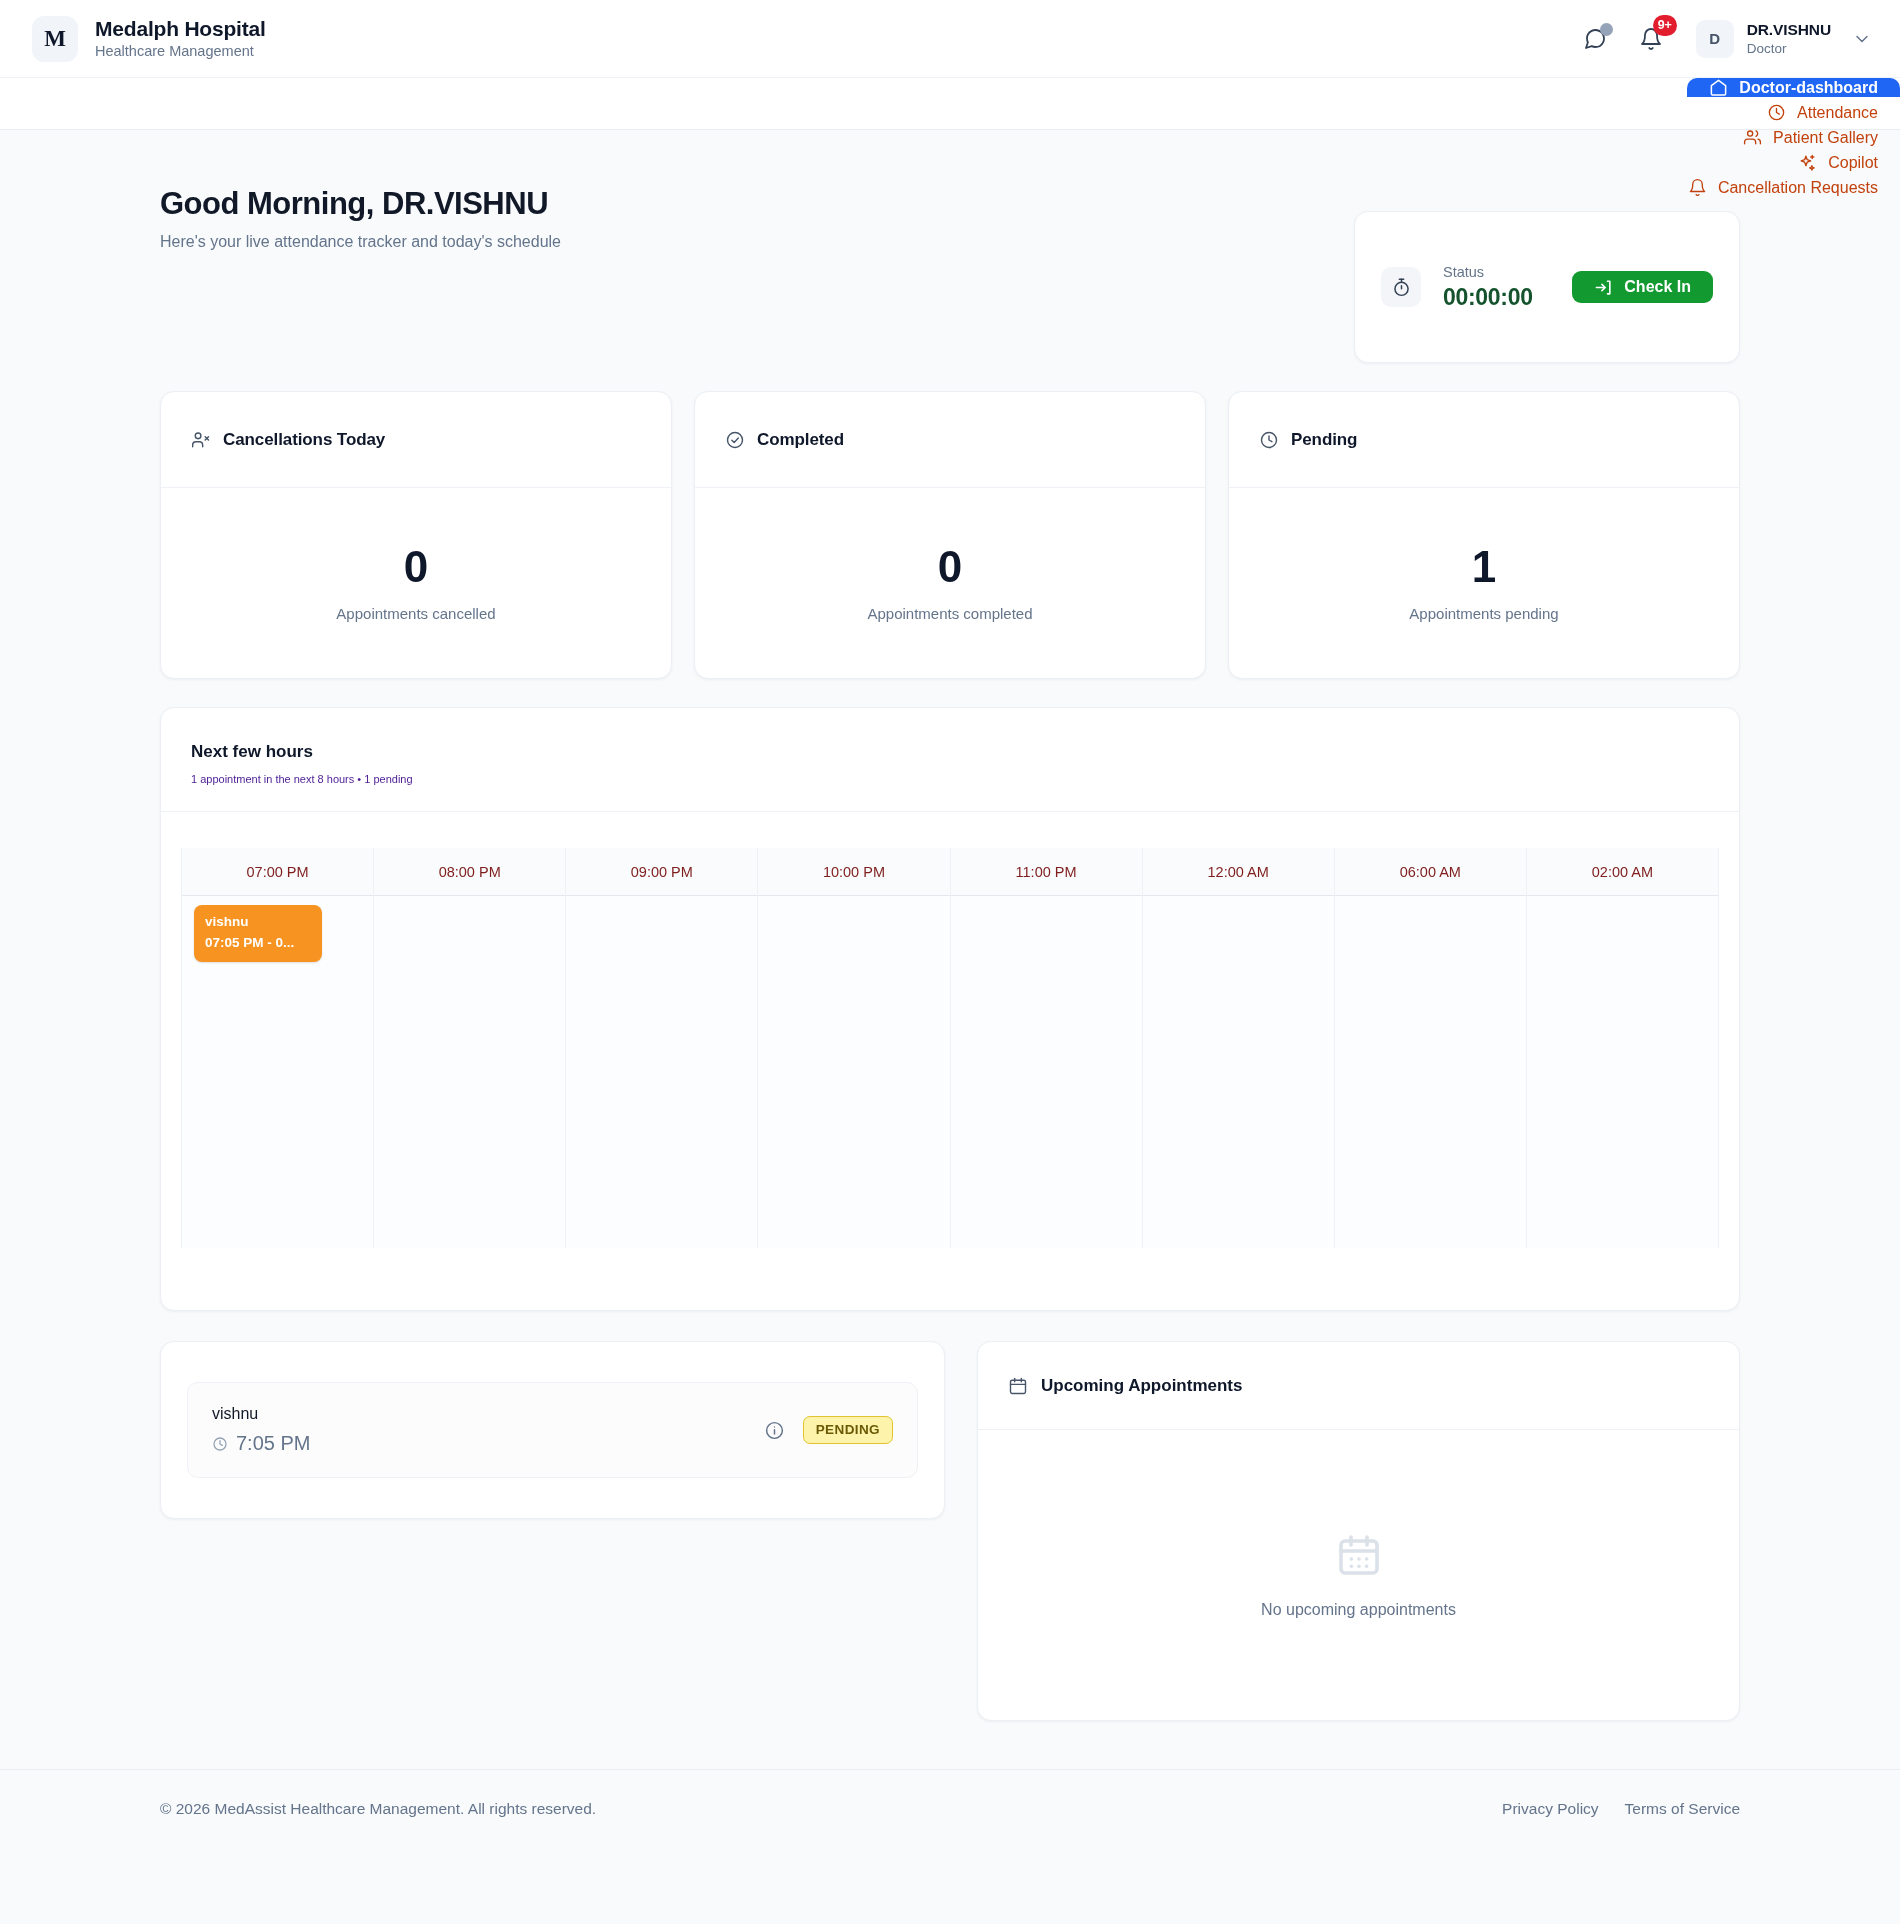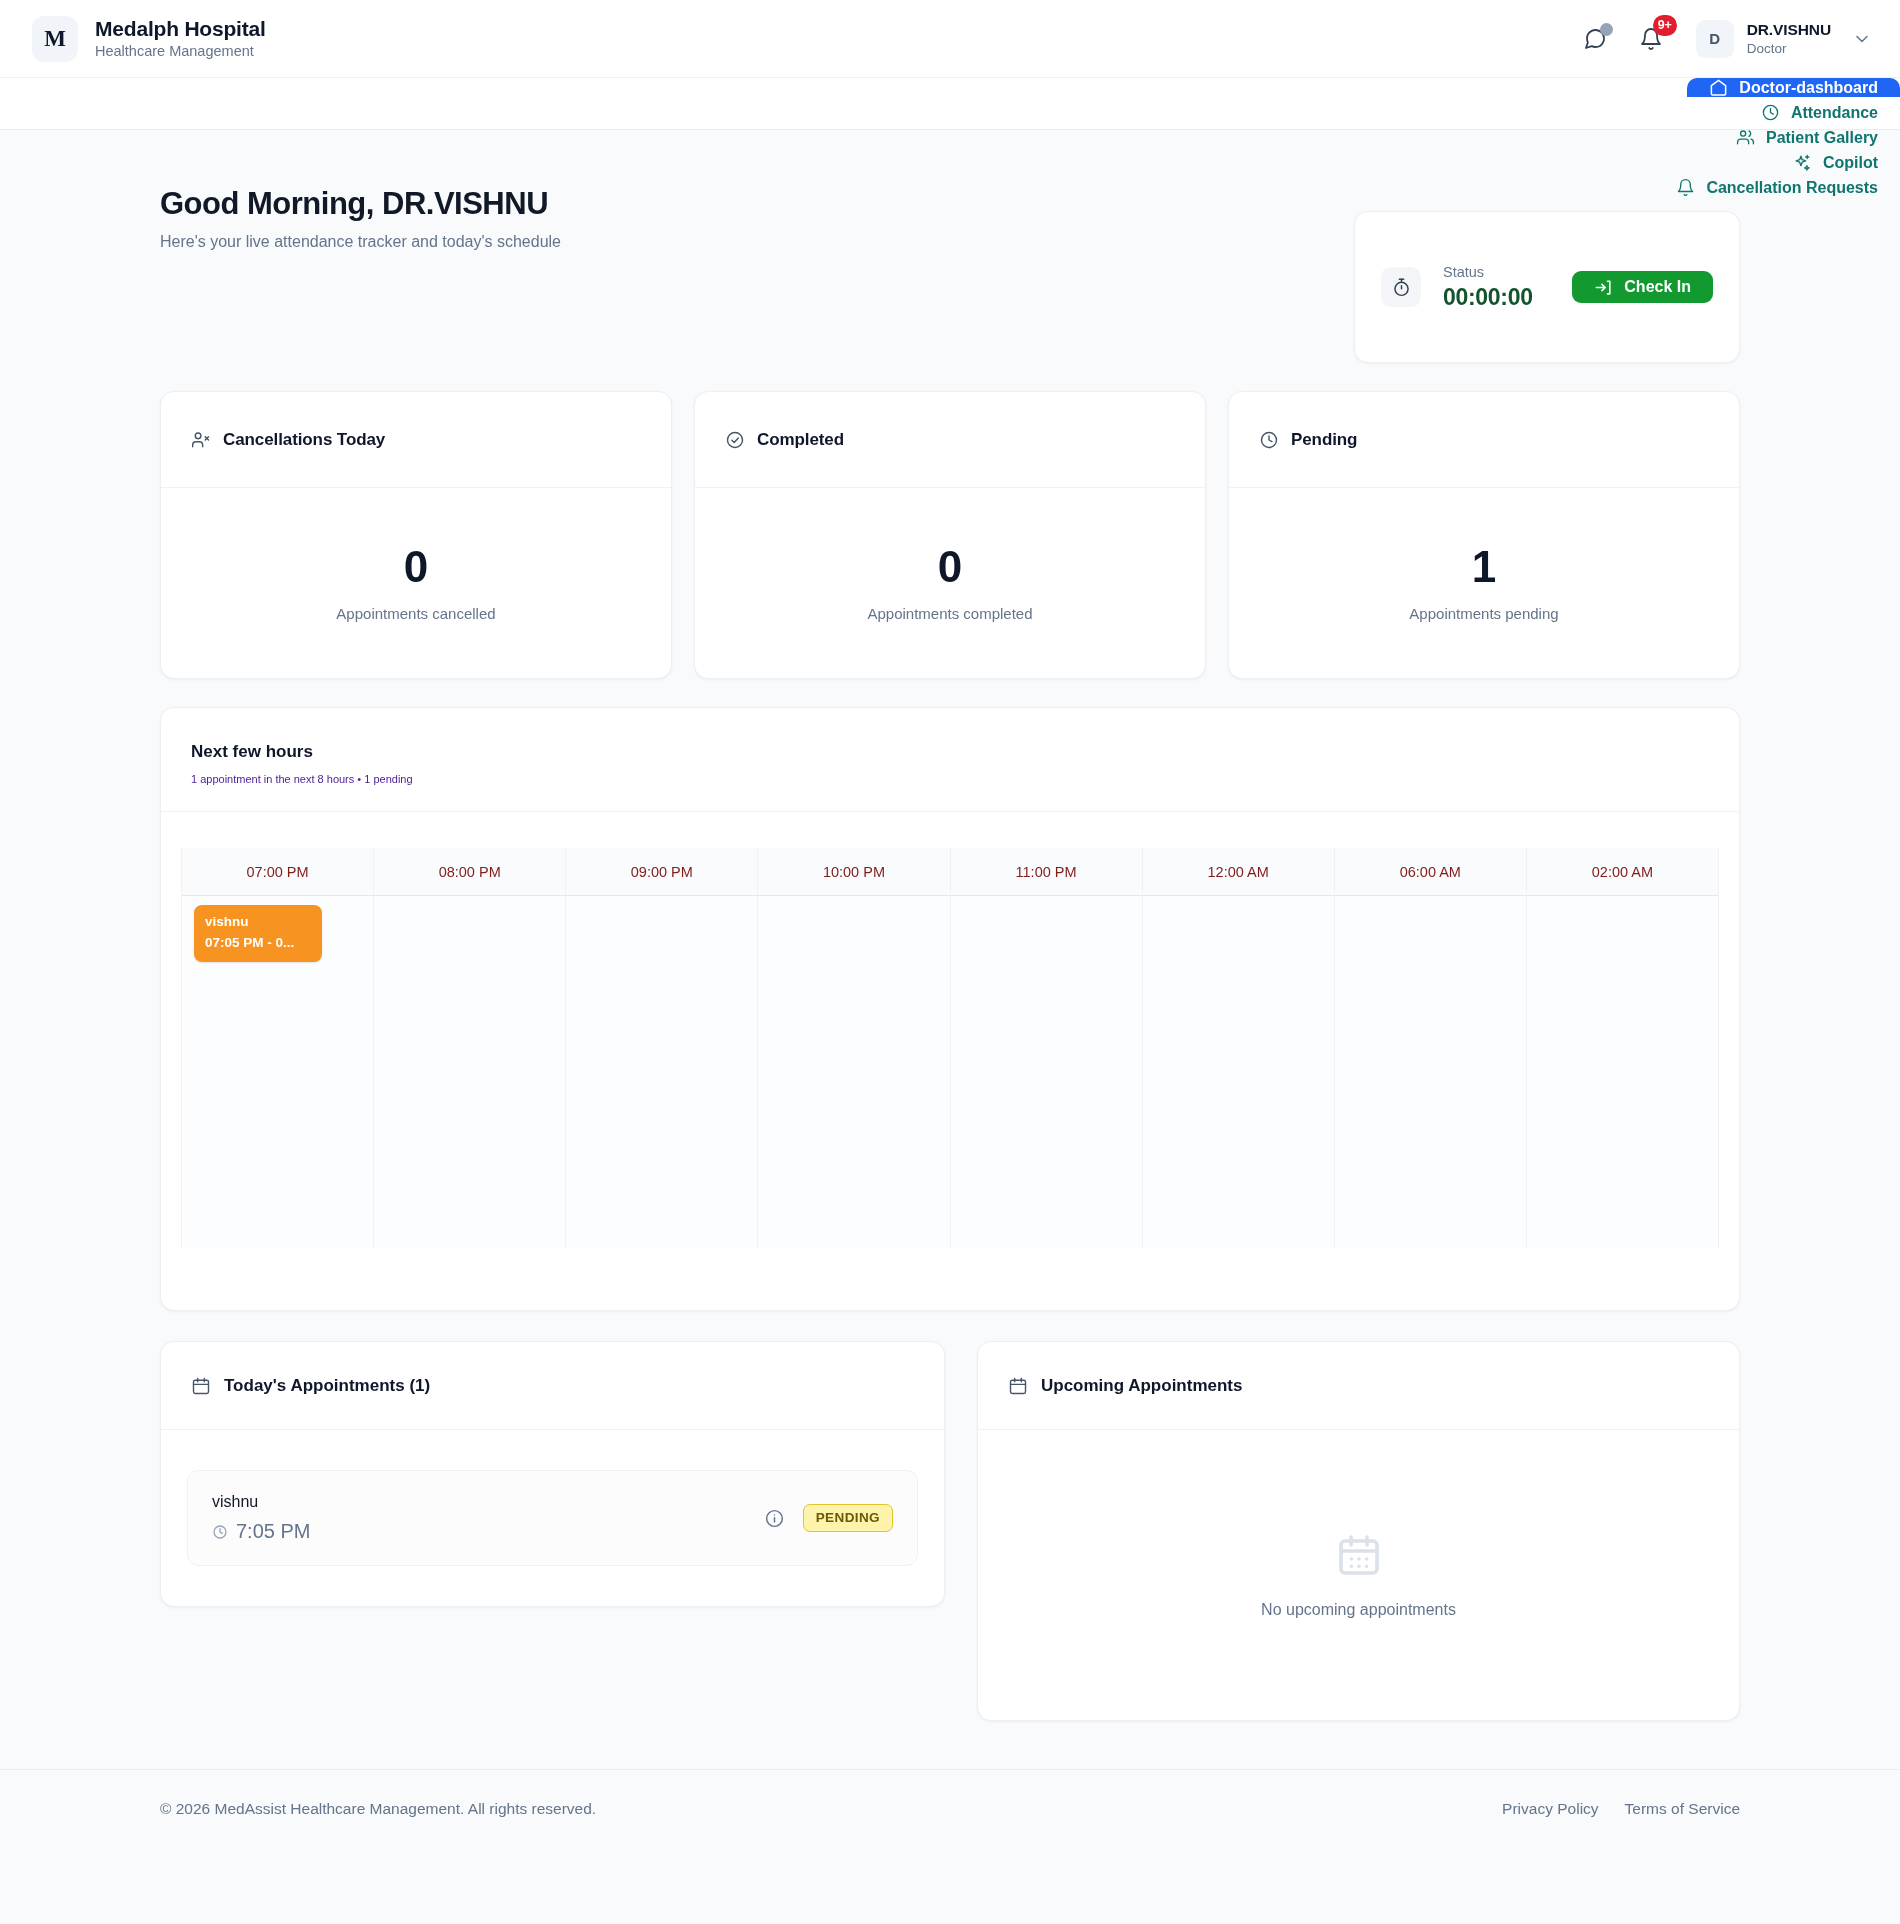--- a/index.html
+++ b/index.html
@@ -66,21 +66,21 @@
     align-items: flex-end;
     gap: 6px;
     padding-left: 34px;
     border-bottom: 1px solid #e9edf2;
     flex-direction: column;
   }
   .nav-tab {
     display: flex; align-items: center; gap: 11px;
     height: 45px; padding: 0 22px;
     border-radius: 10px 10px 0 0;
-    font-size: 16px; color: #0f766e; font-weight: 700;
+    font-size: 16px; color: #c2410c; font-weight: 400;
     white-space: nowrap;
   }
   .nav-tab.active {
     background: #1f66f5; color: #ffffff; font-weight: 700;
   }
   .nav-tab svg { flex: none; }
 
   
   .page { padding: 0 0 0 0; }
   .wrap { padding: 0 160px; }
@@ -448,29 +448,20 @@
             <div class="tl-colbody"></div>
           </div>
 
         </div>
       </div>
     </div>
 
     <div class="bottom-row">
 
       <div class="panel left">
-        <div class="panel-head">
-          <svg width="20" height="20" viewBox="0 0 24 24" fill="none" stroke="#475569" stroke-width="1.7" stroke-linecap="round" stroke-linejoin="round">
-            <rect x="3" y="5" width="18" height="16" rx="2"></rect>
-              <path d="M3 10h18"></path>
-              <path d="M8 3v4"></path>
-              <path d="M16 3v4"></path>
-          </svg>
-          <span>Today's Appointments (1)</span>
-        </div>
         <div class="panel-body-left">
           <div class="appt-row">
             <div>
               <div class="appt-name">vishnu</div>
               <div class="appt-time">
                 <svg width="16" height="16" viewBox="0 0 24 24" fill="none" stroke="#94a3b8" stroke-width="1.9" stroke-linecap="round" stroke-linejoin="round">
                   <circle cx="12" cy="12" r="9"></circle>
                     <polyline points="12 7 12 12 15.5 14"></polyline>
                 </svg>
                 <span>7:05 PM</span>

